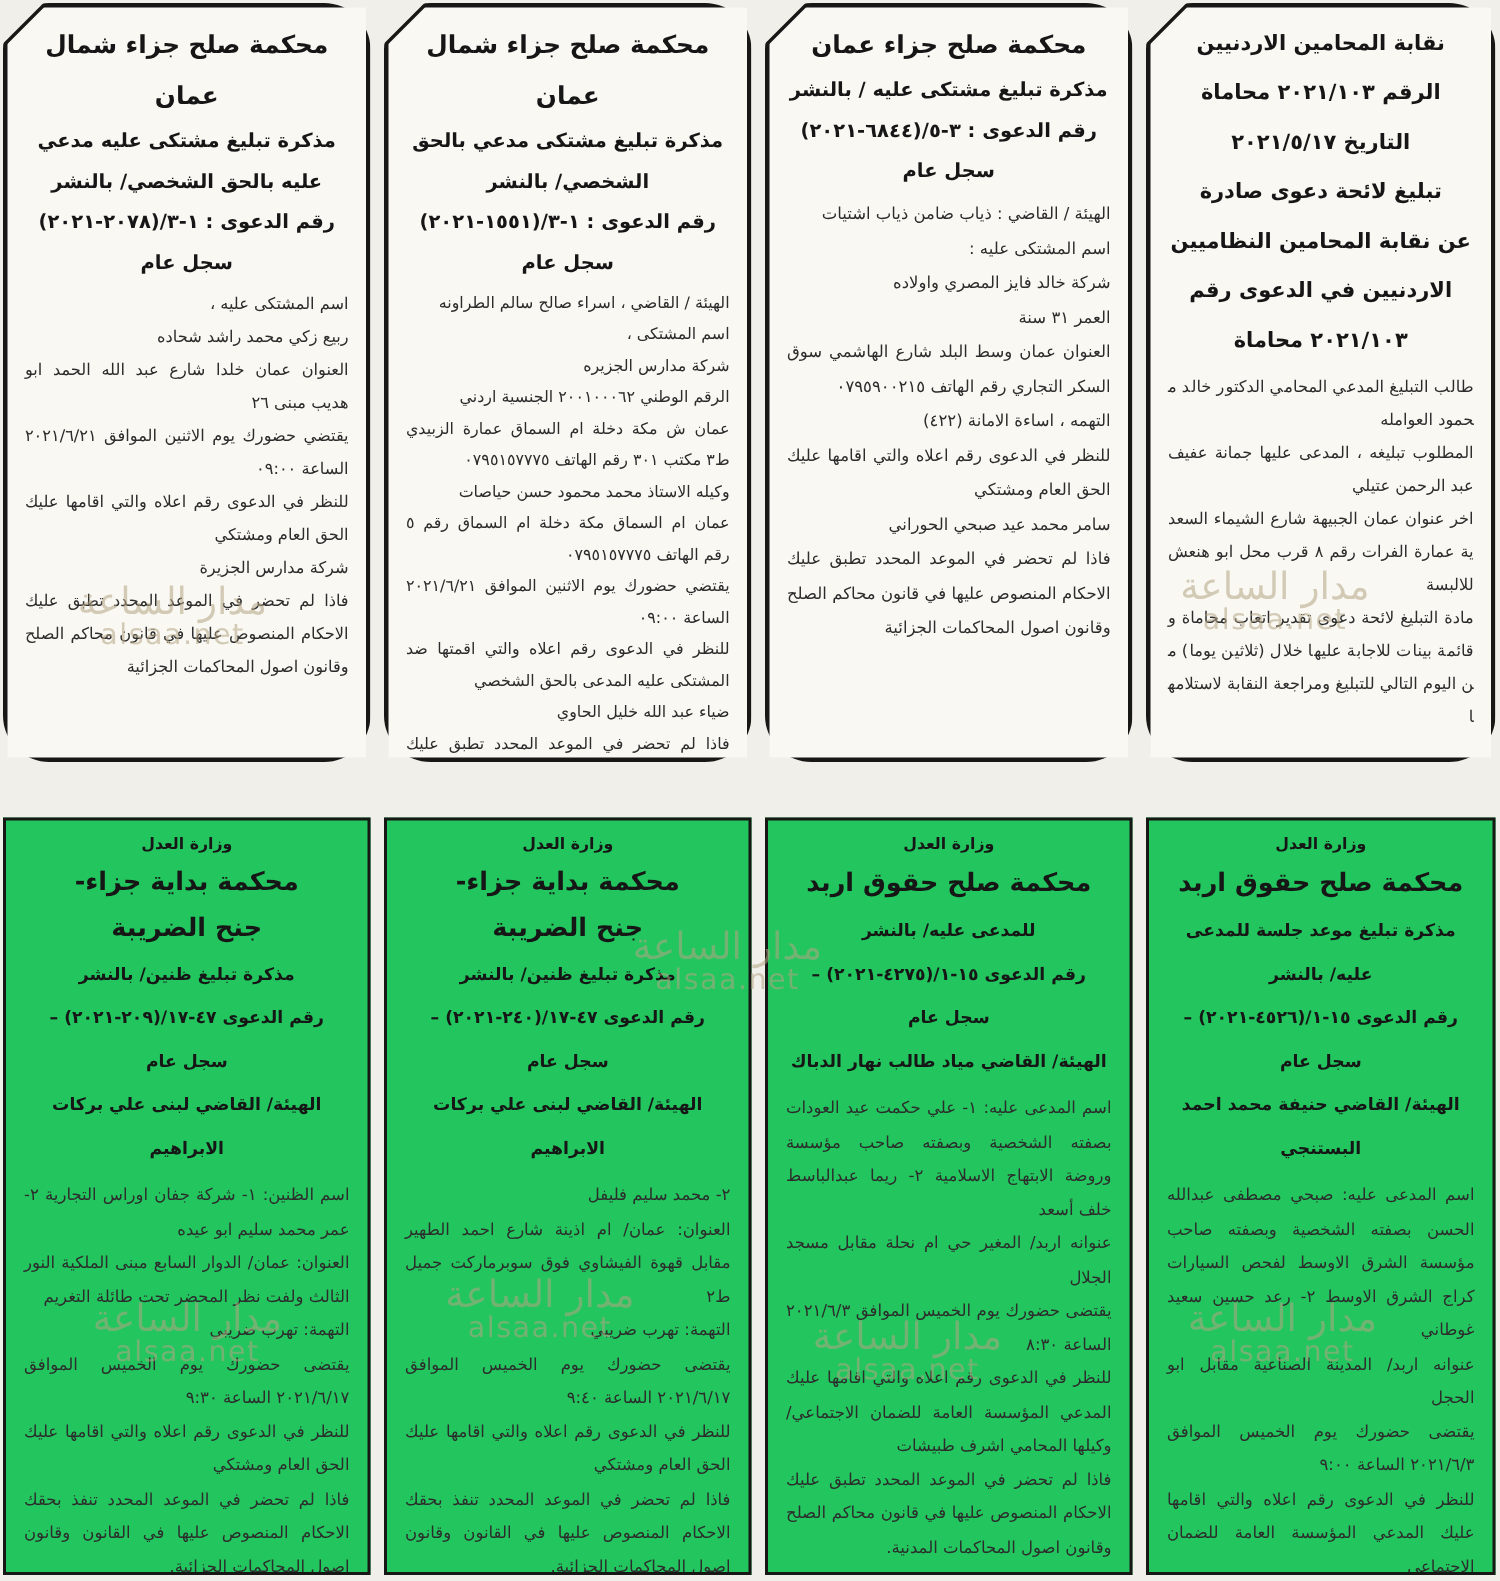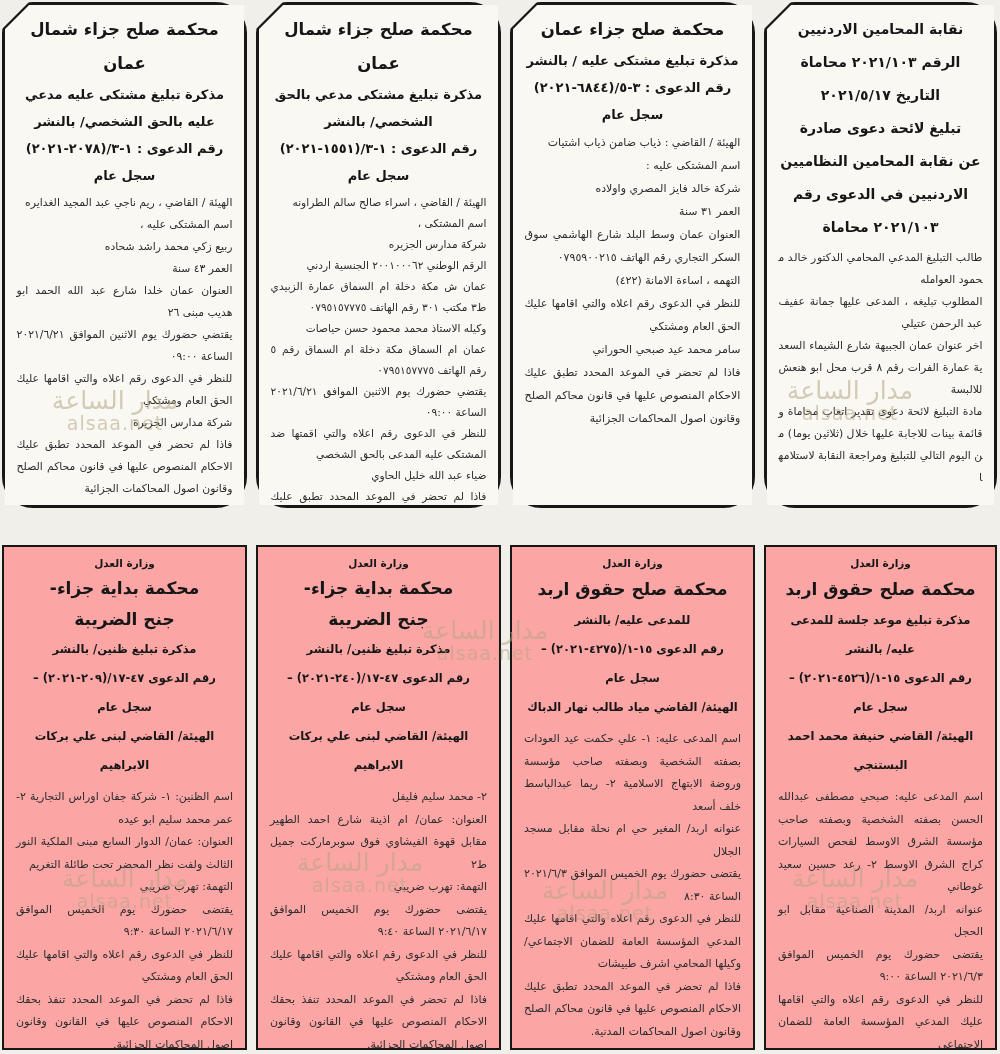--- a/index.html
+++ b/index.html
@@ -30,21 +30,21 @@
   .cut>.inner{
     position:absolute;inset:2.6px;
     background:#f9f8f3;
     clip-path:polygon(25px 0,100% 0,100% 100%,0 100%,0 25px);
     padding:8px 12px 6px;
     overflow:hidden;
   }
   
   .plain{
     border:2.6px solid #171716;
-    background:#fca5a5;
+    background:#22c55e;
     padding:6px 12px;
     overflow:hidden;
   }
   .hd .ln{
     font-weight:bold;text-align:center;color:#161616;
   }
   .t1{font-size:16.5px;line-height:34px;}
   .t2{font-size:13px;line-height:27px;}
   .min{font-size:10.5px;line-height:20px;letter-spacing:1px;color:#2a2a2a;}
   .hsm{font-size:11.5px;line-height:29px;}
@@ -160,24 +160,22 @@
       <div class="inner">
         <div class="hd">
 
         <div class="ln t1">محكمة صلح جزاء شمال عمان</div>
             <div class="ln t2">مذكرة تبليغ مشتكى عليه مدعي عليه بالحق الشخصي/ بالنشر</div>
             <div class="ln t2">رقم الدعوى : ١-٣/(٢٠٧٨-٢٠٢١)</div>
             <div class="ln t2">سجل عام</div>
           </div>
         <div class="bd">
 
-        <p>الهيئة / القاضي ، ريم ناجي عبد المجيد الغدايره</p>
             <p>اسم المشتكى عليه ،</p>
             <p>ربيع زكي محمد راشد شحاده</p>
-            <p>العمر ٤٣ سنة</p>
             <p>العنوان عمان خلدا شارع عبد الله الحمد ابو هديب مبنى ٢٦</p>
             <p>يقتضي حضورك يوم الاثنين الموافق ٢٠٢١/٦/٢١ الساعة ٠٩:٠٠</p>
             <p>للنظر في الدعوى رقم اعلاه والتي اقامها عليك الحق العام ومشتكي</p>
             <p>شركة مدارس الجزيرة</p>
             <p>فاذا لم تحضر في الموعد المحدد تطبق عليك الاحكام المنصوص عليها في قانون محاكم الصلح وقانون اصول المحاكمات الجزائية</p>
           </div>
       </div>
     </section>
 
     <section class="plain b n5">

